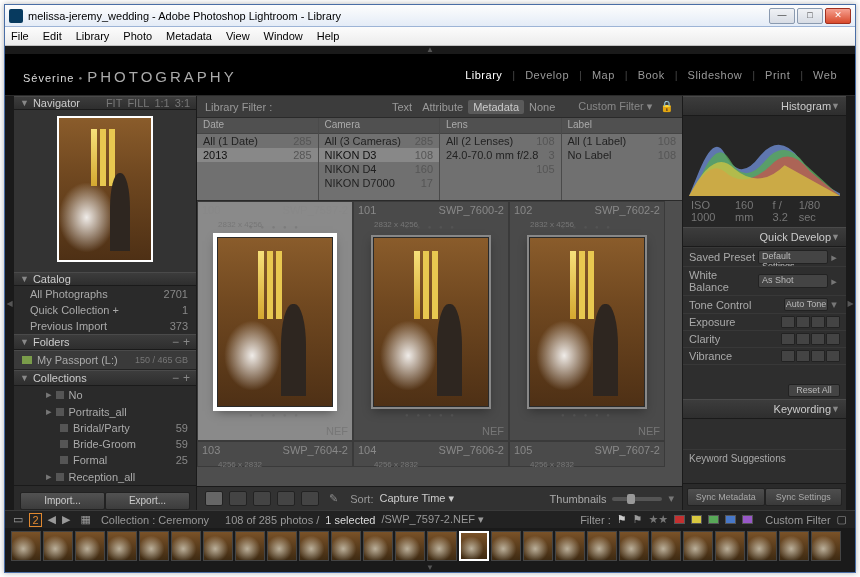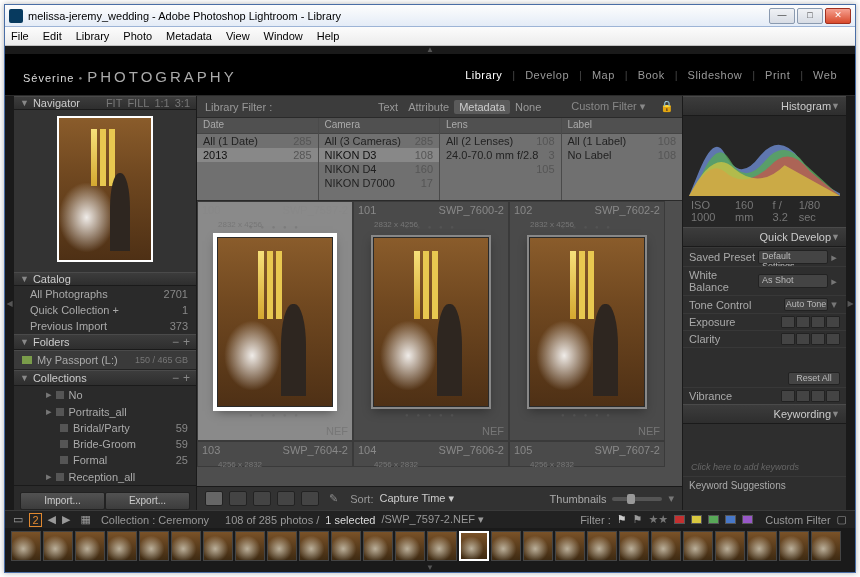--- a/index.html
+++ b/index.html
@@ -53,21 +53,21 @@
 
 .volbar { background:#3a3a3a; padding:3px 8px; display:flex; align-items:center; font-size:10px; color:#aaa; border-top:1px solid #4a4a4a; border-bottom:1px solid #222; }
 .volbar .ico { width:10px; height:8px; background:#7a9c4a; margin-right:5px; }
 .volbar .cnt { margin-left:auto; color:#777; font-size:9px; }
 
 .btnrow { display:flex; padding:6px; background:#2a2a2a; border-top:1px solid #1a1a1a; }
 .pbtn { flex:1; height:18px; background:linear-gradient(#525252,#3c3c3c); border:1px solid #222; border-radius:2px; color:#ccc; font-size:10px; text-align:center; line-height:16px; cursor:pointer; }
 
 
 .center { flex:1; display:flex; flex-direction:column; min-width:0; background:#4a4a4a; }
-.filtbar { height:22px; background:#3c3c3c; border-bottom:1px solid #2a2a2a; display:flex; align-items:center; padding:0 8px; color:#999; font-size:10px; gap:15px; }
+.filtbar { height:22px; background:#3c3c3c; border-bottom:1px solid #2a2a2a; display:flex; align-items:center; padding:0 8px; color:#999; font-size:10px; gap:8px; }
 .filtbar .lbl { margin-right:auto; }
 .filtbar .tab { padding:1px 5px; cursor:pointer; }
 .filtbar .tab.active { background:#5a5a5a; color:#ccc; border-radius:2px; }
 .filtbar .custom { margin-left:10px; color:#888; }
 
 .metacols { display:flex; background:#5a5a5a; border-bottom:1px solid #2a2a2a; }
 .mcol { flex:1; border-right:1px solid #4a4a4a; }
 .mcol:last-child { border-right:none; }
 .mhead { height:16px; background:#505050; color:#aaa; font-size:10px; padding:1px 6px; border-bottom:1px solid #444; }
 .mrow { display:flex; padding:1px 6px; font-size:10px; color:#222; }
@@ -504,42 +504,45 @@
       </div>
       <div class="qrow">
         <span class="lbl">Clarity</span>
         <span class="btns">
             <span class="qb"></span>
             <span class="qb"></span>
             <span class="qb"></span>
             <span class="qb"></span>
           </span>
       </div>
-      <div class="qrow center">
-        <div class="qbtn" style="width:52px">Reset All</div>
-      </div>
       <div class="qrow">
         <span class="lbl">Vibrance</span>
         <span class="btns">
             <span class="qb"></span>
             <span class="qb"></span>
             <span class="qb"></span>
             <span class="qb"></span>
           </span>
       </div>
+      <div class="qrow center">
+        <div class="qbtn" style="width:52px">Reset All</div>
+      </div>
 
       <div class="phead right">
         <span class="title">Keywording</span>
         <span class="tri">▼</span>
       </div>
       <div class="rflex"></div>
-      <div class="kwhint">Click here to add keywords</div>
       <div class="ksug">Keyword Suggestions</div>
       <div style="height:16px;background:#2e2e2e"></div>
 
+      <div class="btnrow" style="padding:4px">
+        <div class="sync">Sync Metadata</div>
+        <div class="sync">Sync Settings</div>
+      </div>
     </div>
 
     <div class="sidechev">▶</div>
   </div>
 
   <div class="filmtop">
     <span>▭</span>
     <span style="color:#e08830;border:1px solid #e08830;padding:0 2px">2</span>
     <span>◀</span>
     <span>▶</span>

